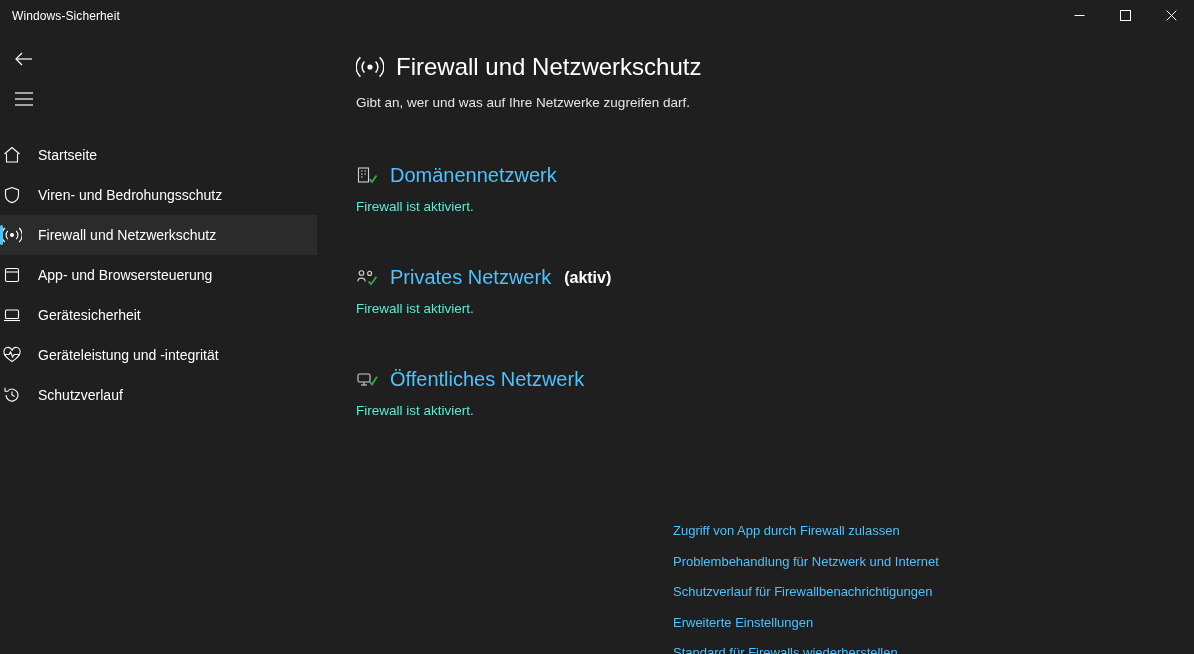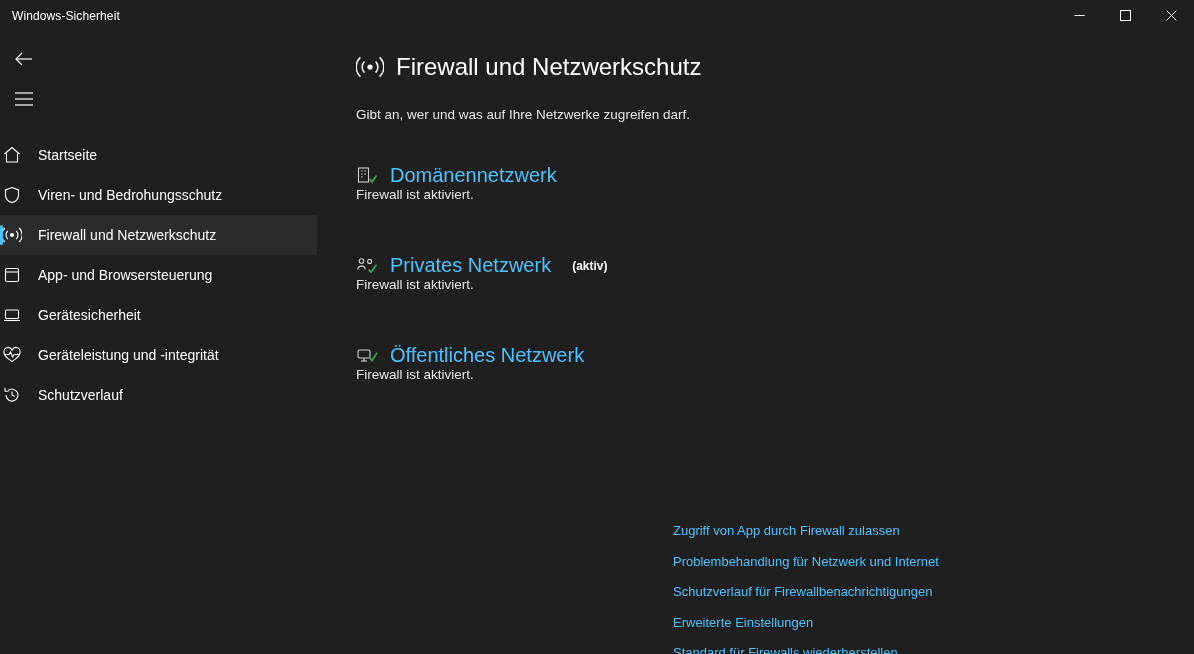--- a/index.html
+++ b/index.html
@@ -137,21 +137,21 @@
     justify-content: center;
   }
   .page-title {
     font-size: 24px;
     font-weight: 400;
     color: #ffffff;
   }
   .page-sub {
     position: absolute;
     left: 39px;
-    top: 76px;
+    top: 64px;
     font-size: 13.5px;
     color: #e6e6e6;
   }
 
   .profiles {
     position: absolute;
     left: 39px;
     top: 133px;
     width: 520px;
   }
@@ -172,29 +172,29 @@
     justify-content: center;
     color: #d0d0d0;
     flex: none;
   }
   .profile-link {
     font-size: 20px;
     color: #4cc2ff;
     text-decoration: none;
   }
   .profile-active {
-    font-size: 12px;
+    font-size: 16px;
     font-weight: bold;
     color: #ffffff;
-    margin-left: 21px;
+    margin-left: 13px;
   }
   .profile-status {
-    margin-top: 0;
+    margin-top: 12px;
     font-size: 13.5px;
-    color: #e5e5e5;
+    color: #5eead4;
   }
 
   .links {
     position: absolute;
     left: 356px;
     top: 492px;
     width: 420px;
   }
   .link-row {
     display: block;

